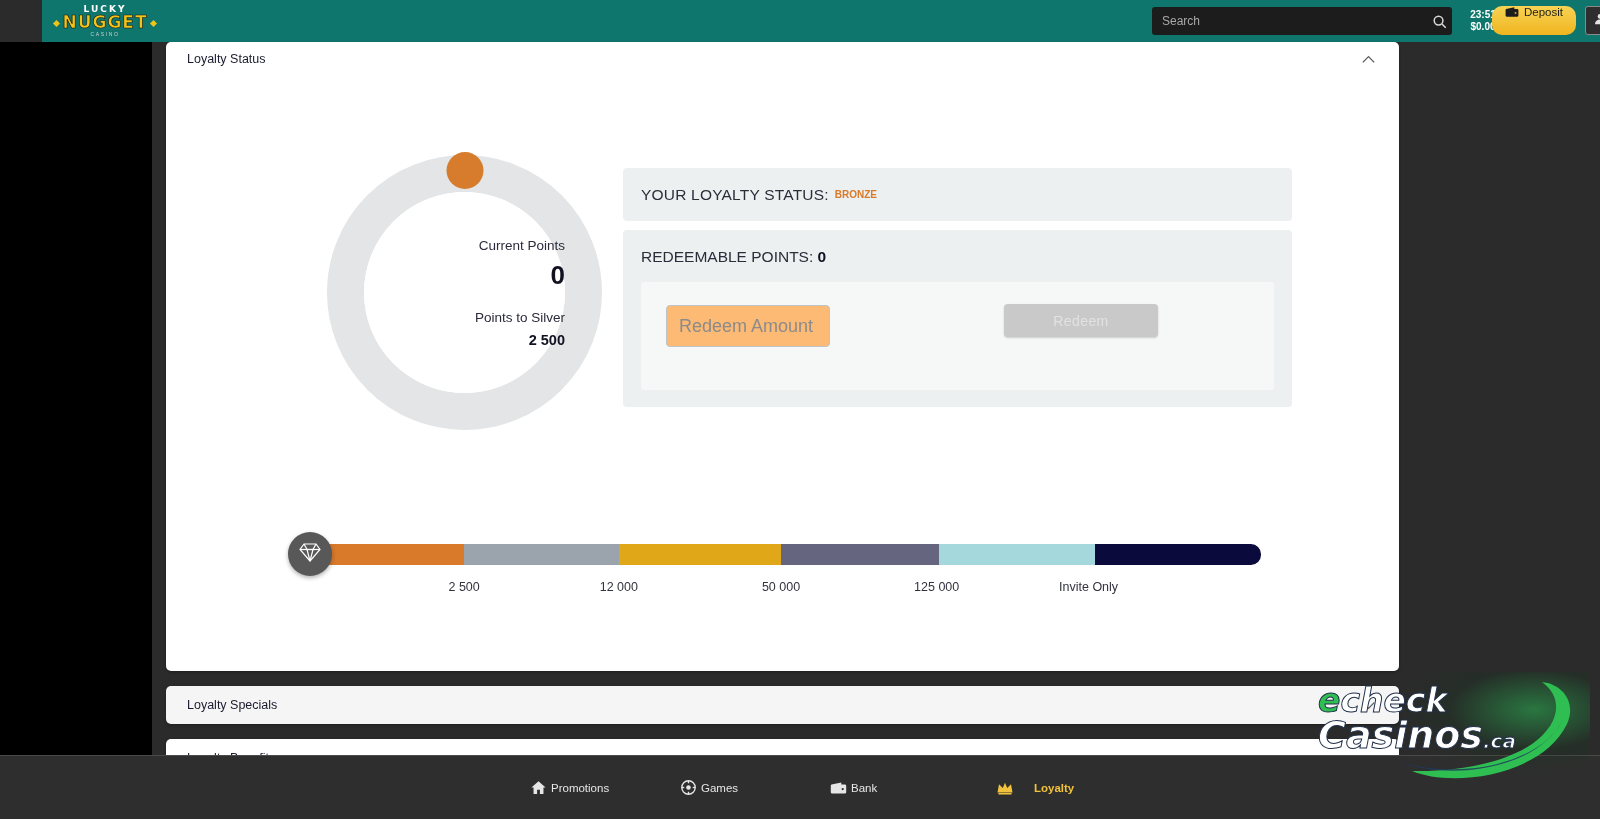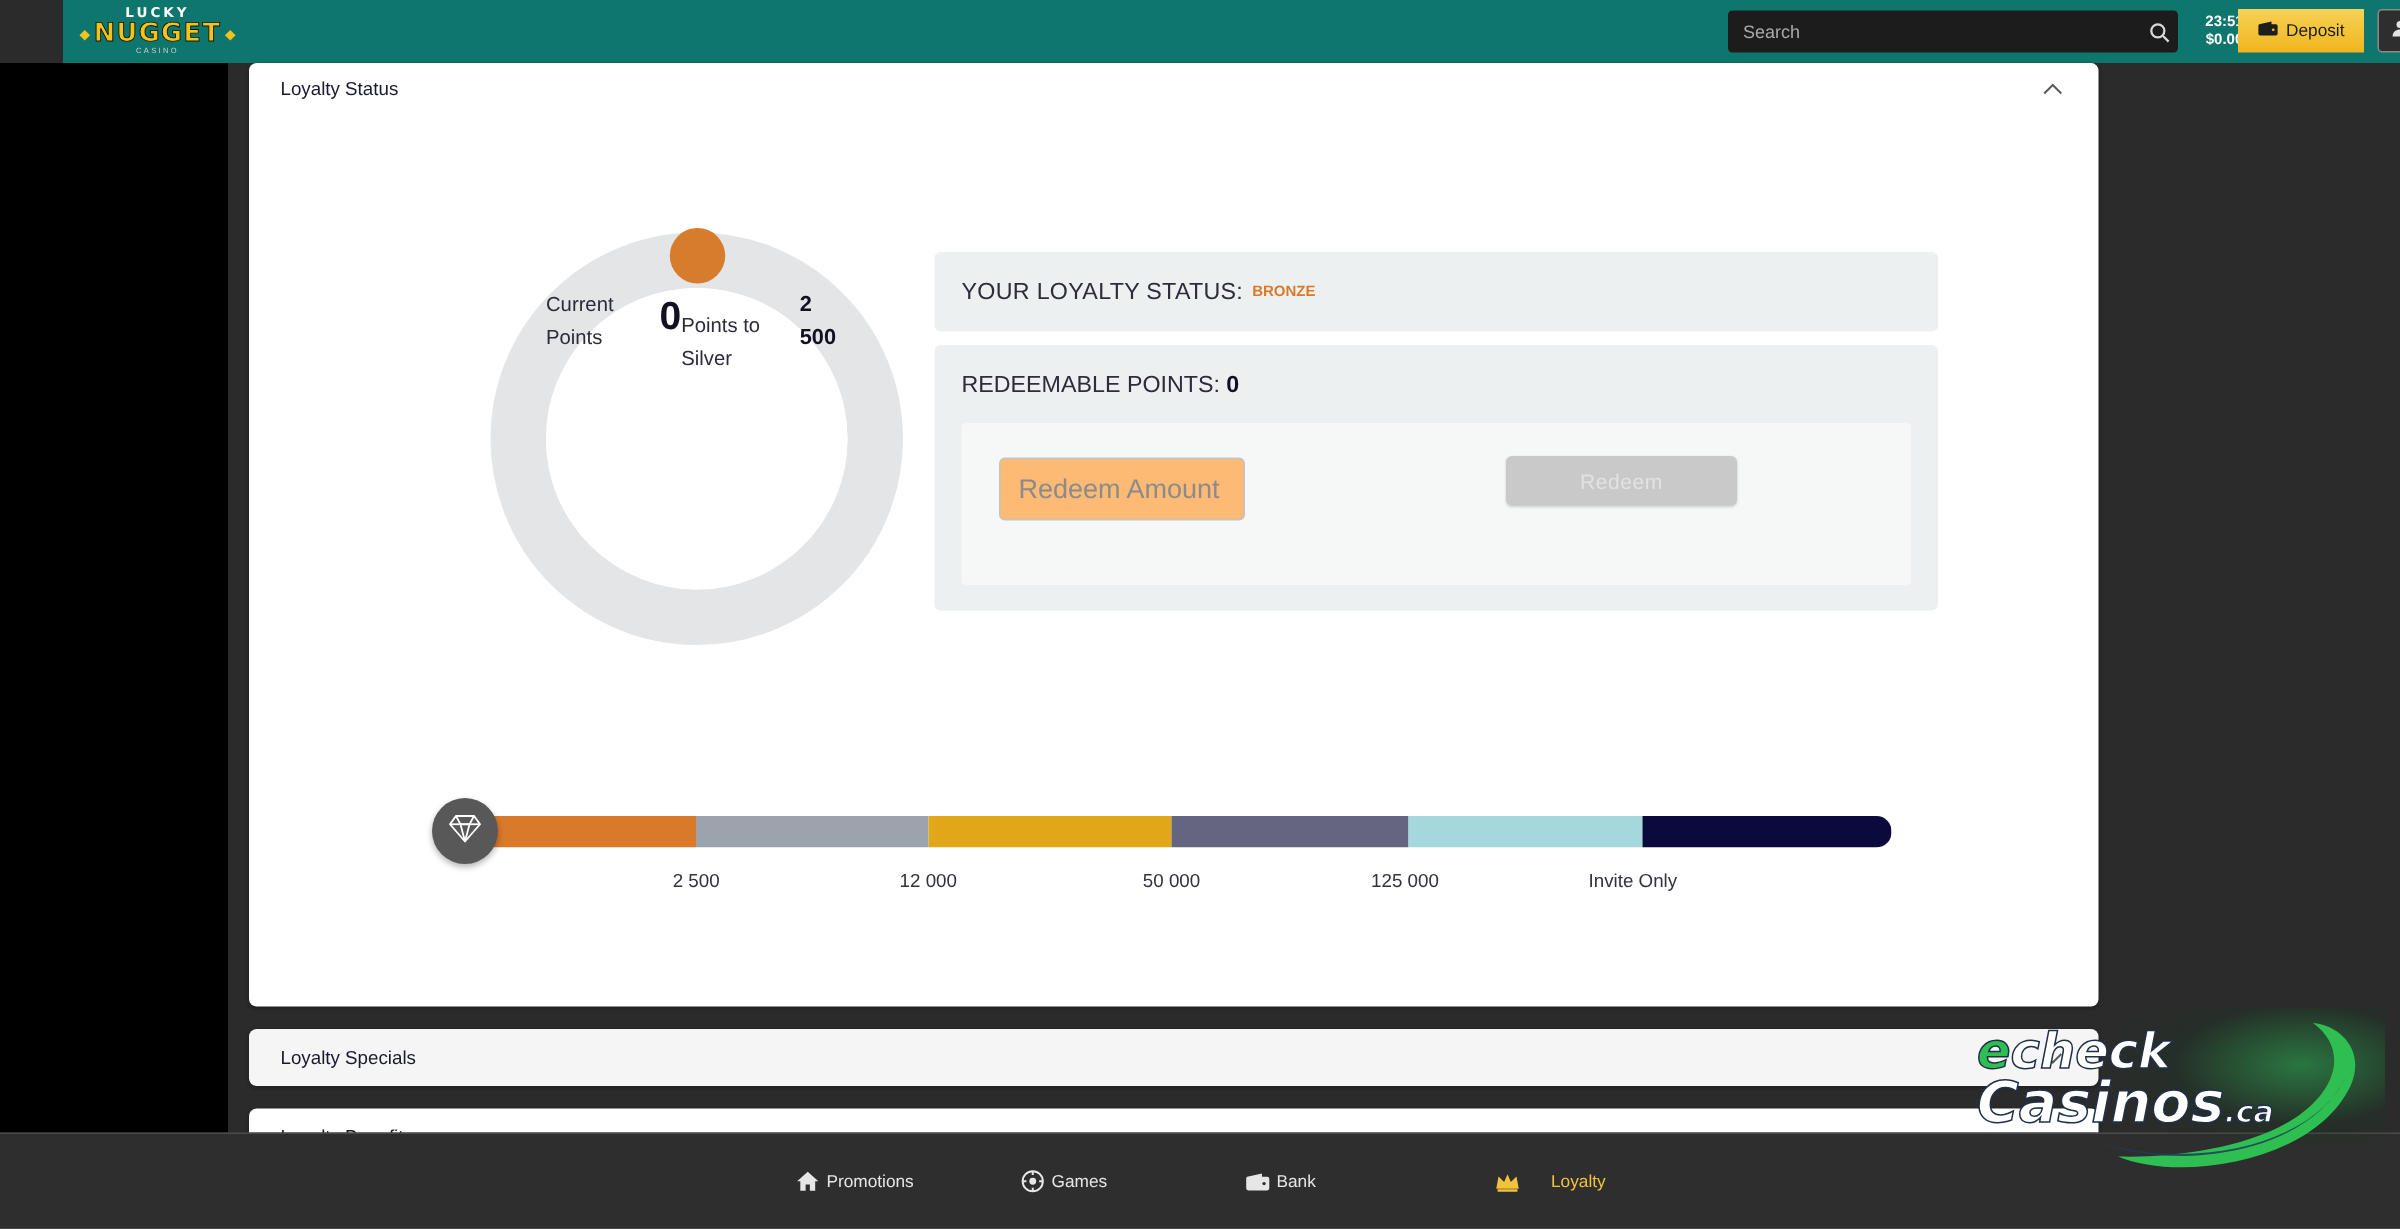--- a/index.html
+++ b/index.html
@@ -40,22 +40,22 @@
   .search-icon { width: 26px; height: 28px; display:flex; align-items:center; justify-content:center;
     color: #d9d9d9; }
 
   .clock { position: absolute; left: 1418px; top: 9px; width: 46px; text-align: center; }
   .clock-time { color: #ffffff; font-size: 10px; font-weight: bold; line-height: 12px; }
   .clock-bal { color: #ffffff; font-size: 10px; font-weight: bold; line-height: 12px; }
 
   .deposit-btn {
     position: absolute; left: 1450px; top: 6px; width: 84px; height: 29px;
     background: linear-gradient(180deg,#f7d254 0%,#f0b51f 100%);
-    border: none; border-radius: 0; cursor: pointer;
-    display: flex; align-items: center; justify-content: center; gap: 5px;
+    border: none; border-radius: 10px; cursor: pointer;
+    display: flex; justify-content: center; gap: 5px;
     color: #1d1d1d; font-size: 11.5px; font-family: "Liberation Sans", sans-serif;
   }
   .account-btn {
     position: absolute; left: 1543px; top: 6px; width: 29px; height: 29px;
     background: #2e2e2e; border: 1px solid #8a8a8a; border-radius: 3px; cursor: pointer;
     display: flex; align-items: center; justify-content: center; color: #e3e3e3;
   }
 
   
   .left-panel {
@@ -85,21 +85,21 @@
   .donut-ring {
     position: absolute; inset: 0; border-radius: 50%;
     border: 37px solid #e3e5e6; box-sizing: border-box;
   }
   .donut-dot {
     position: absolute; left: 50%; top: -3px; transform: translateX(-50%);
     width: 37px; height: 37px; border-radius: 50%; background: #d77c2c;
   }
   .donut-inner {
     position: absolute; inset: 37px; border-radius: 50%; background: #fff;
-    display: flex; align-items: flex-start; justify-content: center;
+    display: flex; flex-direction: column; align-items: flex-end; justify-content: center;
   }
   .dn-lbl { font-size: 13.5px; color: #2b2b3c; line-height: 22px; }
   .dn-big { font-size: 26px; font-weight: bold; color: #111122; line-height: 36px; }
   .dn-lbl2 { font-size: 13.5px; color: #2b2b3c; line-height: 22px; margin-top: 14px; }
   .dn-sub { font-size: 14.5px; font-weight: bold; color: #111122; line-height: 22px; }
 
   
   .status-box {
     position: absolute; left: 457px; top: 92px; width: 669px; height: 53px;
     background: #edf0f0; border-radius: 4px; display: flex; align-items: center;
@@ -162,21 +162,21 @@
   .bottomnav {
     position: absolute; left: 0; bottom: 0; width: 1600px; height: 64px;
     background: #2e2e2e; border-top: 1px solid #4a4a4a;
     display: flex; align-items: center; justify-content: center; gap: 60px;
   }
   .navitem { width: 90px; display: flex; flex-direction: row; align-items: center;
     gap: 4px; cursor: pointer; }
   .navicon { height: 18px; display: flex; align-items: center; justify-content: center;
     color: #e6e6e6; }
   .navlbl { font-size: 11.5px; color: #e6e6e6; }
-  .navitem.active .navicon, .navitem.active .navlbl { color: #f2c23c; font-weight: normal; padding-left: 16px; }
+  .navitem.active .navicon, .navitem.active .navlbl { color: #f2c23c; font-weight: bold; padding-left: 16px; }
 
   
   .watermark {
     position: absolute; right: 0px; bottom: 33px; width: 290px; height: 120px;
     pointer-events: none;
   }
   .wm-glow { position: absolute; right: 10px; top: 6px; width: 200px; height: 105px;
     background: radial-gradient(ellipse at 72% 36%, rgba(40,210,90,.45) 0%, rgba(10,60,25,.18) 42%, rgba(0,0,0,0) 68%); }
   .wm-text { position: absolute; left: 8px; top: 18px; width: 250px;
     font-family: "DejaVu Sans", sans-serif; font-style: italic; font-weight: bold;

